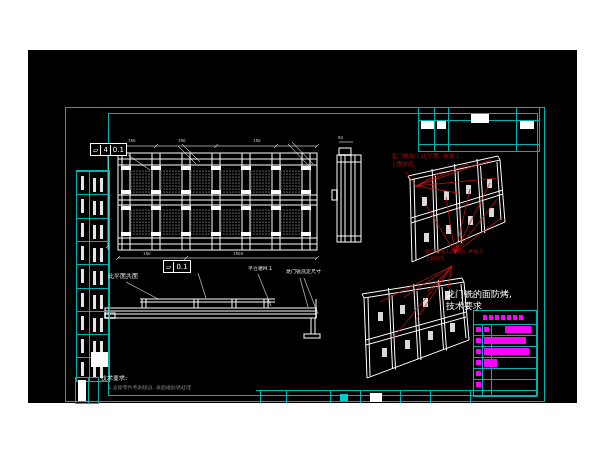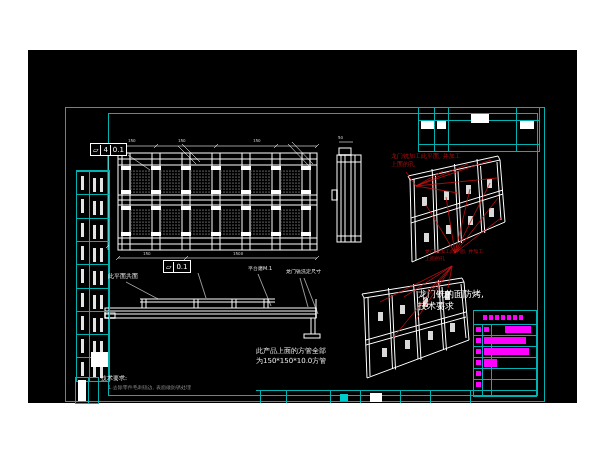--- a/index.html
+++ b/index.html
@@ -226,29 +226,25 @@
 
     <div class="lbl red" style="left:363px;top:102px;font-size:6px;line-height:7.5px;">
       <div>龙门铣加工此平面, 并加工</div>
       <div>上面的孔</div>
     </div>
     <div class="lbl red" style="left:397px;top:198px;font-size:5px;line-height:6.5px;">
       <div>龙门铣加工此平面, 并加工</div>
       <div>上面的孔</div>
     </div>
 
-    <div class="lbl" style="left:390px;top:238px;font-size:9px;line-height:12px;color:#fff;">
+    <div class="lbl" style="left:390px;top:238px;font-size:9px;line-height:12px;color:#fff;padding-left:28px;">
       <div>龙门铣的面防烤,</div>
       <div>技术要求</div>
     </div>
 
-    <div class="lbl" style="left:228px;top:296px;font-size:7px;line-height:10px;">
-      <div>此产品上面的方管全部</div>
-      <div>为150*150*10.0方管</div>
-    </div>
 
     <div class="lbl" style="left:73px;top:324px;font-size:6px;">技术要求:</div>
     <div class="lbl" style="left:80px;top:334px;font-size:5px;color:#888;">1.去除零件毛刺锐边, 表面做防锈处理</div>
 
     <div class="dim" style="left:100px;top:89px;">150</div>
     <div class="dim" style="left:150px;top:89px;">150</div>
     <div class="dim" style="left:225px;top:89px;">150</div>
     <div class="dim" style="left:115px;top:202px;">150</div>
     <div class="dim" style="left:205px;top:202px;">1500</div>
     <div class="dim" style="left:310px;top:86px;">50</div>

